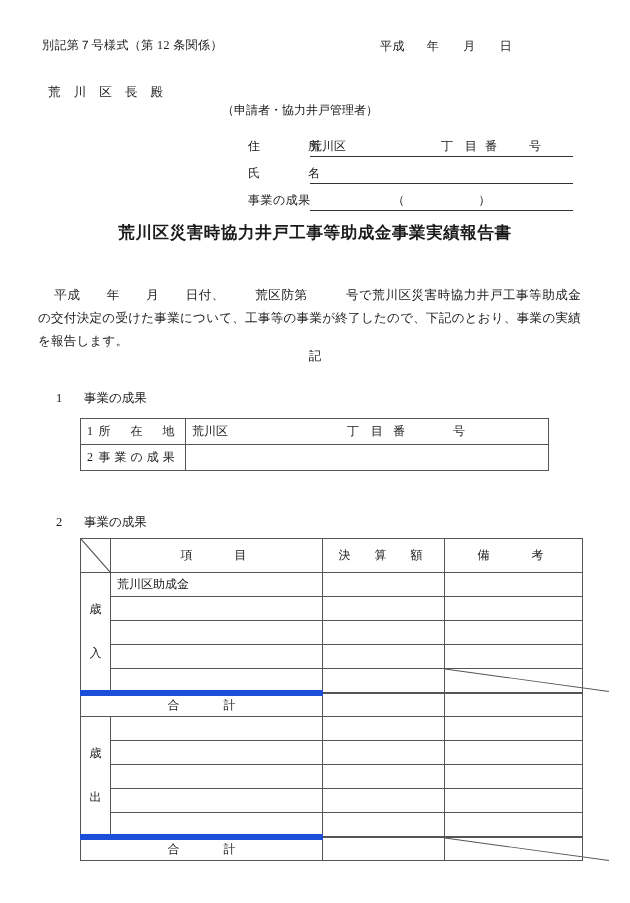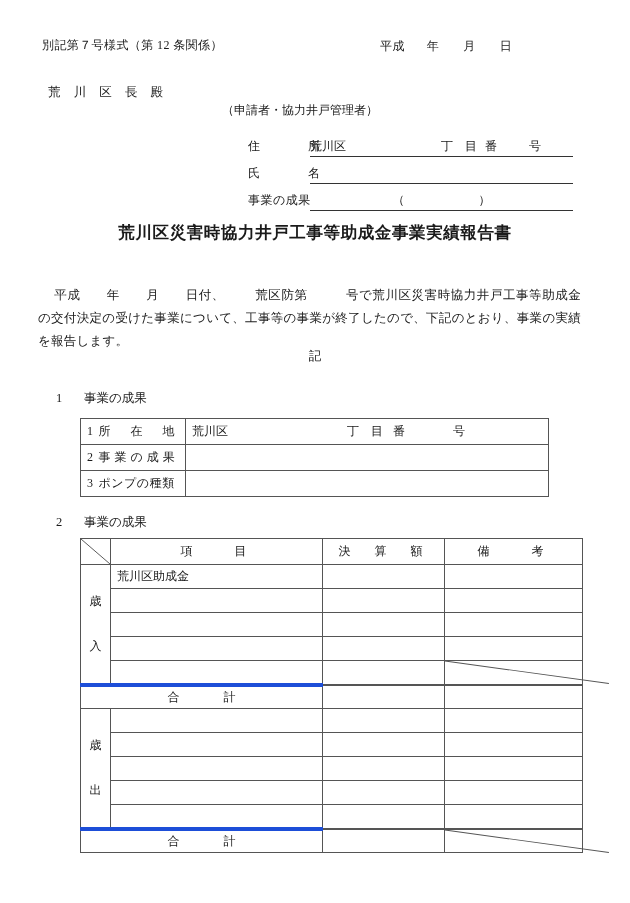--- a/index.html
+++ b/index.html
@@ -205,27 +205,27 @@
     display: flex;
     flex-direction: column;
     justify-content: space-around;
     align-items: center;
     height: 100%;
     padding: 14px 0;
     box-sizing: border-box;
   }
   #table-budget td.item { width: 212px; }
   #table-budget td.amount { width: 122px; }
-  #table-budget td.remark { width: 138px; position: relative; padding: 0; }
+  #table-budget td.remark { width: 138px; position: relative; padding: 8px; }
   #table-budget td.hdr { text-align: center; letter-spacing: 6px; height: 26px; }
   #table-budget td.total-label {
     text-align: center;
     letter-spacing: 16px;
     text-indent: 16px;
-    border-top: 4px solid #1d4ed8;
+    border-top: 6px solid #1d4ed8;
   }
   #table-budget td.total-cell { border-top: 2px solid #555; }
 
   .diag-svg {
     position: absolute;
     left: 0;
     top: 0;
     width: 100%;
     height: 100%;
     display: block;
@@ -305,26 +305,20 @@
             <span class="a3">号</span>
           </div>
         </td>
       </tr>
       <tr>
         <td class="lbl">
           <span class="n">2</span><span>事業の成果</span>
         </td>
         <td class="val"></td>
       </tr>
-      <tr>
-        <td class="lbl narrow">
-          <span class="n">3</span><span>ポンプの種類</span>
-        </td>
-        <td class="val"></td>
-      </tr>
     </tbody>
   </table>
 
   <div class="sec-head" id="sec2-head">
     <span class="num">2</span><span>事業の成果</span>
   </div>
 
   <table class="form-table" id="table-budget">
     <tbody>
 

